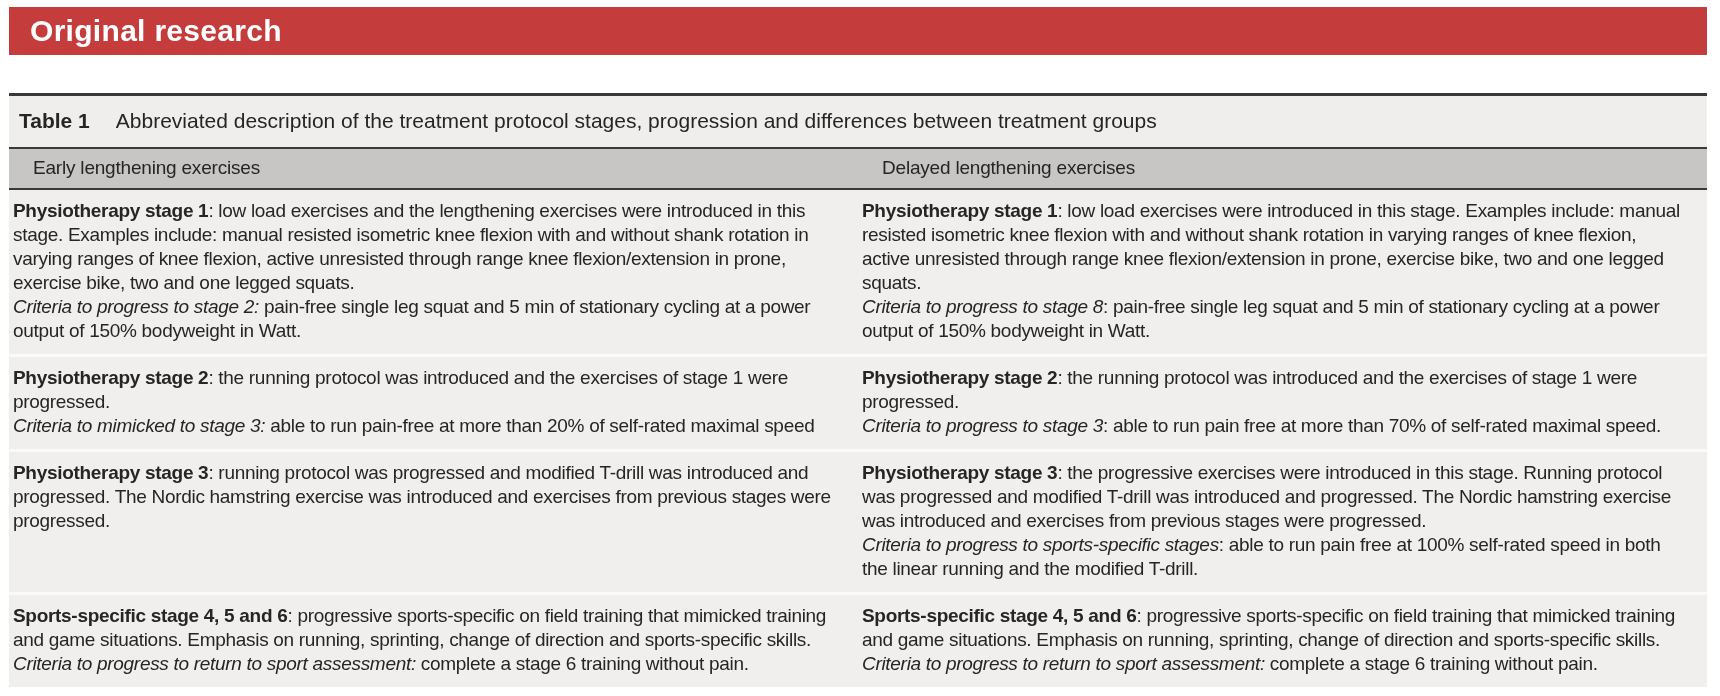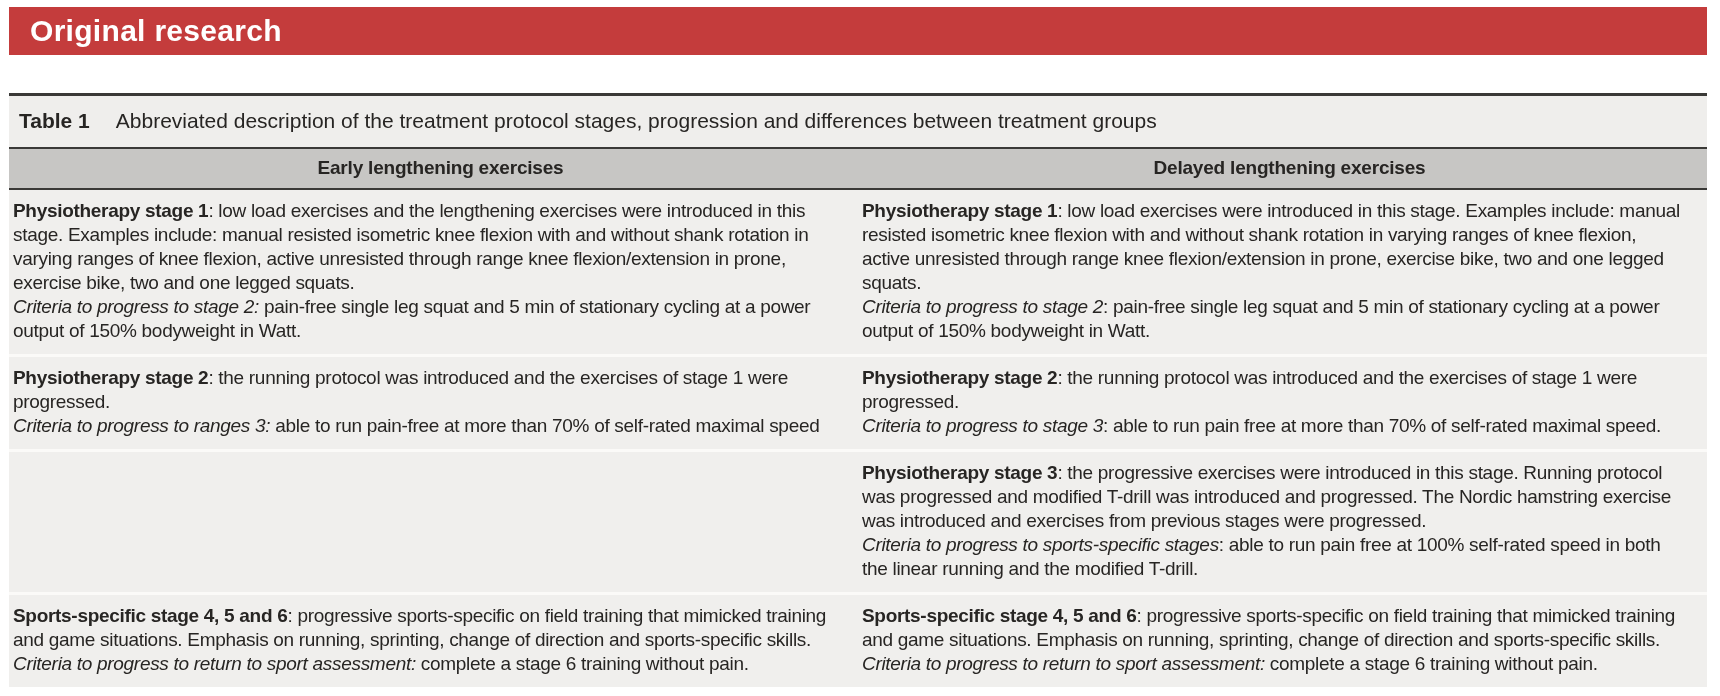--- a/index.html
+++ b/index.html
@@ -38,23 +38,22 @@
   }
   .table-title .t-label { font-weight: bold; }
   .table-title .t-text { margin-left: 26px; }
 
   .col-headers {
     display: grid; grid-template-columns: 1fr 1fr;
     background: #c7c6c4;
     border-bottom: 2px solid #3a3937;
   }
   .col-header {
-    font-size: 19px; font-weight: bold; letter-spacing: -0.2px;
+    font-size: 19px; font-weight: normal; letter-spacing: -0.2px;
     padding: 8px 10px 9px 24px;
-    text-align: center;
   }
 
   .t-body { background: #f0efed; }
   .t-row {
     display: grid; grid-template-columns: 1fr 1fr;
     border-bottom: 3px solid #fbfaf8;
   }
   .t-row:last-child { border-bottom: none; }
   .cell {
     padding: 9px 26px 11px 4px;
@@ -86,37 +85,38 @@
 
     <div class="t-body">
 
       <div class="t-row">
         <div class="cell">
           <p><span class="lead">Physiotherapy stage 1</span><span>: low load exercises and the lengthening exercises were introduced in this stage. Examples include: manual resisted isometric knee flexion with and without shank rotation in varying ranges of knee flexion, active unresisted through range knee flexion/extension in prone, exercise bike, two and one legged squats.</span></p>
           <p><span class="crit">Criteria to progress to stage 2:</span><span> pain-free single leg squat and 5 min of stationary cycling at a power output of 150% bodyweight in Watt.</span></p>
         </div>
         <div class="cell">
           <p><span class="lead">Physiotherapy stage 1</span><span>: low load exercises were introduced in this stage. Examples include: manual resisted isometric knee flexion with and without shank rotation in varying ranges of knee flexion, active unresisted through range knee flexion/extension in prone, exercise bike, two and one legged squats.</span></p>
-          <p><span class="crit">Criteria to progress to stage 2</span><span>: pain-free single leg squat and 5 min of stationary cycling at a power output of 150% bodyweight in Watt.</span></p>
+          <p><span class="crit">Criteria to progress to stage 8</span><span>: pain-free single leg squat and 5 min of stationary cycling at a power output of 150% bodyweight in Watt.</span></p>
         </div>
       </div>
 
       <div class="t-row">
         <div class="cell">
           <p><span class="lead">Physiotherapy stage 2</span><span>: the running protocol was introduced and the exercises of stage 1 were progressed.</span></p>
-          <p><span class="crit">Criteria to progress to ranges 3:</span><span> able to run pain-free at more than 70% of self-rated maximal speed</span></p>
+          <p><span class="crit">Criteria to mimicked to stage 3:</span><span> able to run pain-free at more than 20% of self-rated maximal speed</span></p>
         </div>
         <div class="cell">
           <p><span class="lead">Physiotherapy stage 2</span><span>: the running protocol was introduced and the exercises of stage 1 were progressed.</span></p>
           <p><span class="crit">Criteria to progress to stage 3</span><span>: able to run pain free at more than 70% of self-rated maximal speed.</span></p>
         </div>
       </div>
 
       <div class="t-row">
         <div class="cell">
+          <p><span class="lead">Physiotherapy stage 3</span><span>: running protocol was progressed and modified T-drill was introduced and progressed. The Nordic hamstring exercise was introduced and exercises from previous stages were progressed.</span></p>
         </div>
         <div class="cell">
           <p><span class="lead">Physiotherapy stage 3</span><span>: the progressive exercises were introduced in this stage. Running protocol was progressed and modified T-drill was introduced and progressed. The Nordic hamstring exercise was introduced and exercises from previous stages were progressed.</span></p>
           <p><span class="crit">Criteria to progress to sports-specific stages</span><span>: able to run pain free at 100% self-rated speed in both the linear running and the modified T-drill.</span></p>
         </div>
       </div>
 
       <div class="t-row">
         <div class="cell">
           <p><span class="lead">Sports-specific stage 4, 5 and 6</span><span>: progressive sports-specific on field training that mimicked training and game situations. Emphasis on running, sprinting, change of direction and sports-specific skills.</span></p>

